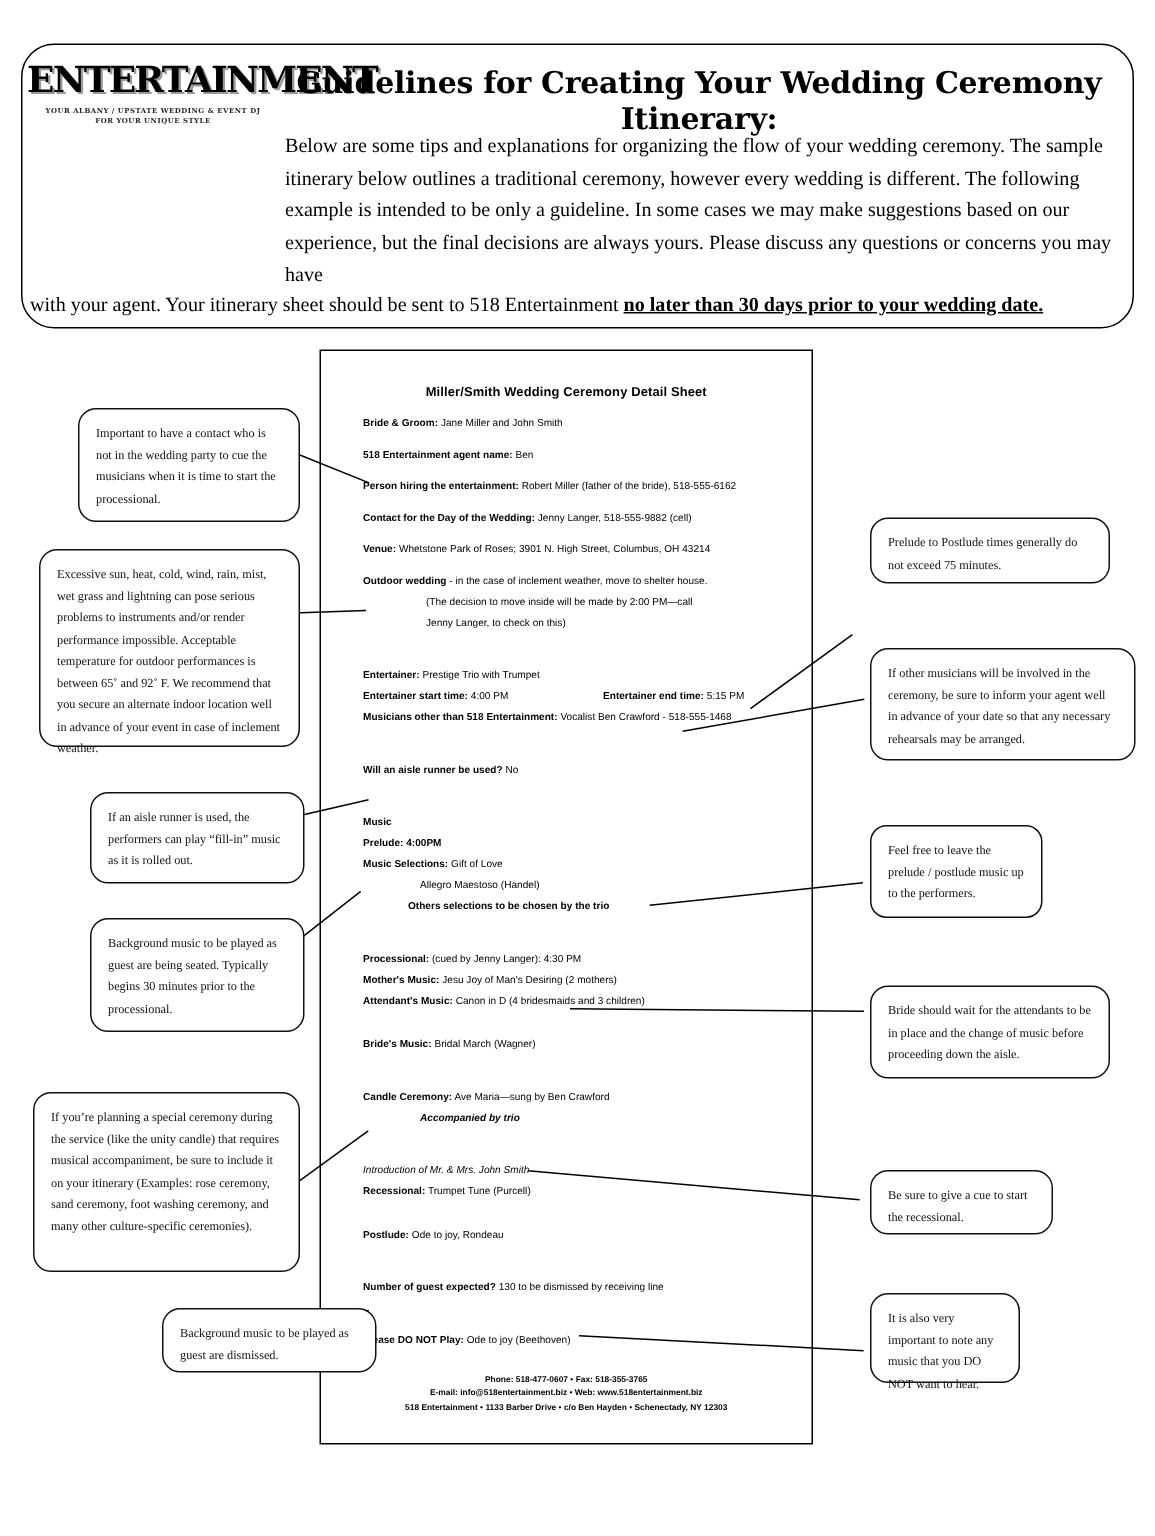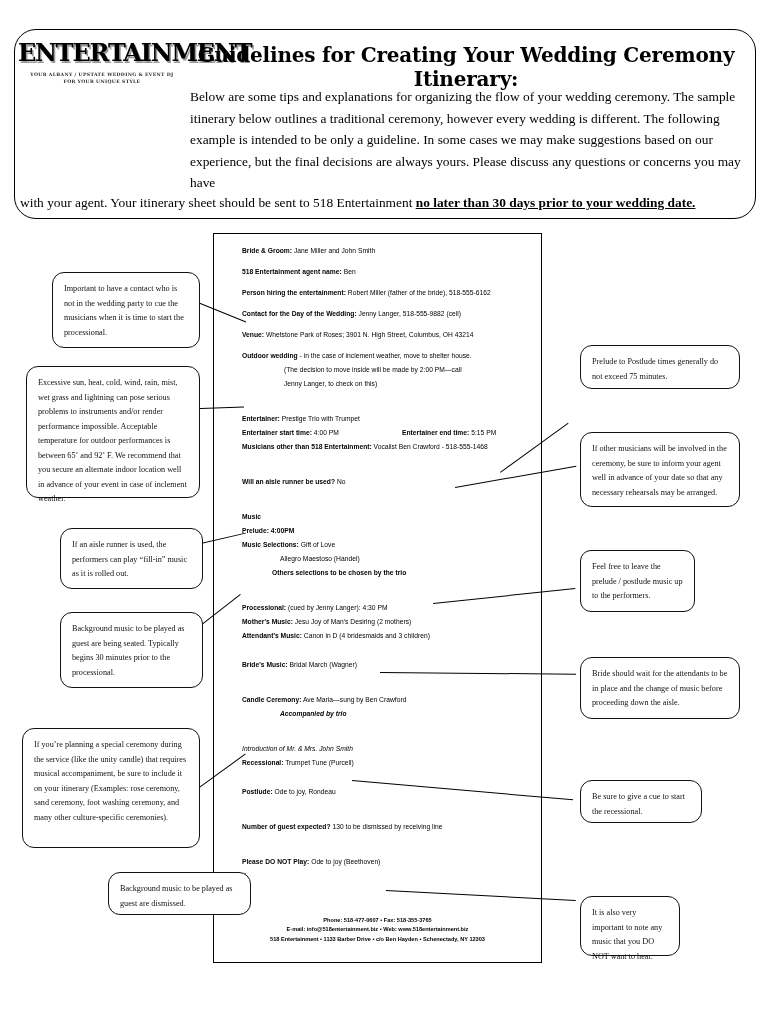--- a/index.html
+++ b/index.html
@@ -187,20 +187,21 @@
   </div>
 </div>
 
 <div id="header-title">Guidelines for Creating Your Wedding Ceremony Itinerary:</div>
 <div id="header-body">Below are some tips and explanations for organizing the flow of your wedding ceremony. The sample itinerary below outlines a traditional ceremony, however every wedding is different. The following example is intended to be only a guideline. In some cases we may make suggestions based on our experience, but the final decisions are always yours. Please discuss any questions or concerns you may have</div>
 <div id="header-last">
   <span>with your agent. Your itinerary sheet should be sent to 518 Entertainment </span><span class="u">no later than 30 days prior to your wedding date.</span>
 </div>
 
 <div id="sheet">
+  <div id="sheet-title">Miller/Smith Wedding Ceremony Detail Sheet</div>
 
   <div class="row">
     <b>Bride &amp; Groom:</b><span> Jane Miller and John Smith</span>
   </div>
   <div class="row">
     <b>518 Entertainment agent name:</b><span> Ben</span>
   </div>
   <div class="row">
     <b>Person hiring the entertainment:</b><span>  Robert Miller (father of the bride), 518-555-6162</span>
   </div>
@@ -311,21 +312,21 @@
 <div class="note" style="left:60px; top:528px; width:143px; height:61px;">If an aisle runner is used, the performers can play “fill-in” music as it is rolled out.</div>
 
 <div class="note" style="left:60px; top:612px; width:143px; height:76px;">Background music to be played as guest are being seated. Typically begins 30 minutes prior to the processional.</div>
 
 <div class="note" style="left:22px; top:728px; width:178px; height:120px;">If you’re planning a special ceremony during the service (like the unity candle) that requires musical accompaniment, be sure to include it on your itinerary (Examples: rose ceremony, sand ceremony, foot washing ceremony, and many other culture-specific ceremonies).</div>
 
 <div class="note" style="left:60px; top:872px; width:143px; height:43px;margin-left:48px;">Background music to be played as guest are dismissed.</div>
 
 <div class="note" style="left:580px; top:345px; width:160px; height:44px;">Prelude to Postlude times generally do not exceed 75 minutes.</div>
 
-<div class="note" style="left:580px; top:432px; width:160px; height:75px;">If other musicians will be involved in the ceremony, be sure to inform your agent well in advance of your date so that any necessary rehearsals may be arranged.</div>
+<div class="note" style="left:580px; top:432px; width:177px; height:75px;">If other musicians will be involved in the ceremony, be sure to inform your agent well in advance of your date so that any necessary rehearsals may be arranged.</div>
 
 <div class="note" style="left:580px; top:550px; width:115px; height:62px;border-radius:11px;">Feel free to leave the prelude / postlude music up to the performers.</div>
 
 <div class="note" style="left:580px; top:657px; width:160px; height:62px;">Bride should wait for the attendants to be in place and the change of music before proceeding down the aisle.</div>
 
 <div class="note" style="left:580px; top:780px; width:122px; height:43px;">Be sure to give a cue to start the recessional.</div>
 
-<div class="note" style="left:580px; top:862px; width:100px; height:60px;margin-top:34px;">It is also very important to note any music that you DO NOT want to hear.</div>
+<div class="note" style="left:580px; top:862px; width:100px; height:60px;">It is also very important to note any music that you DO NOT want to hear.</div>
 
 </body></html>

